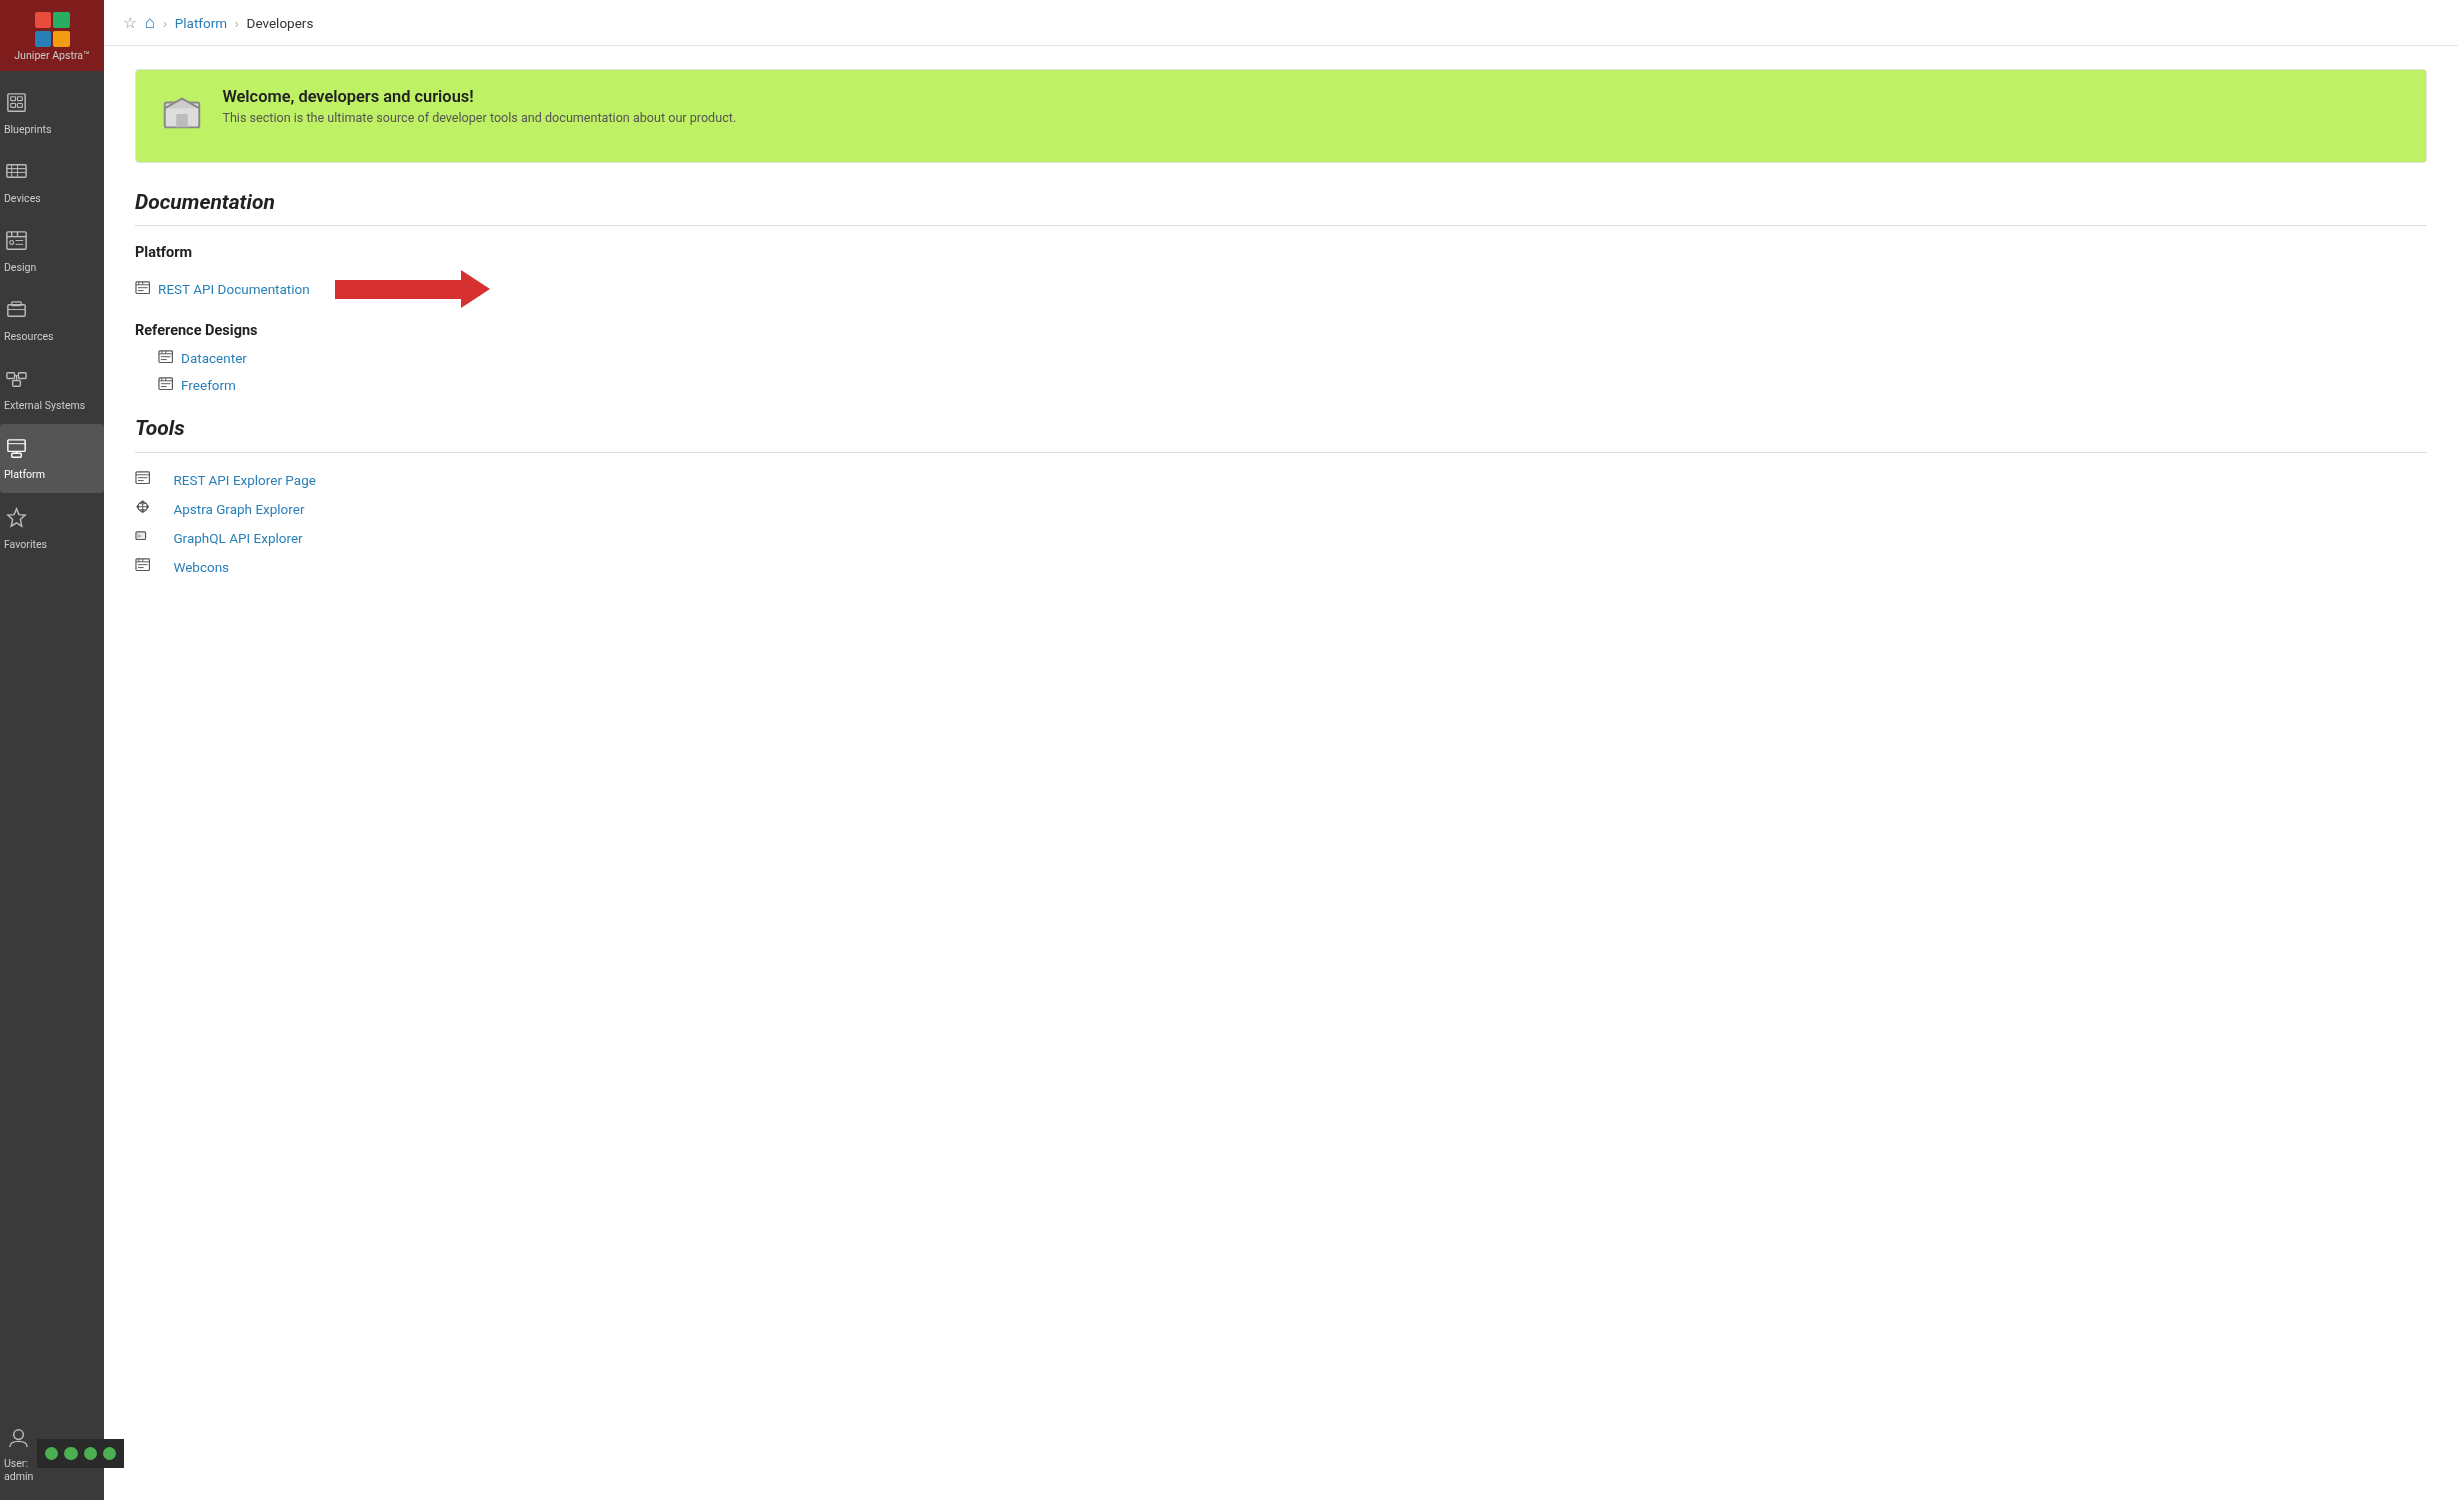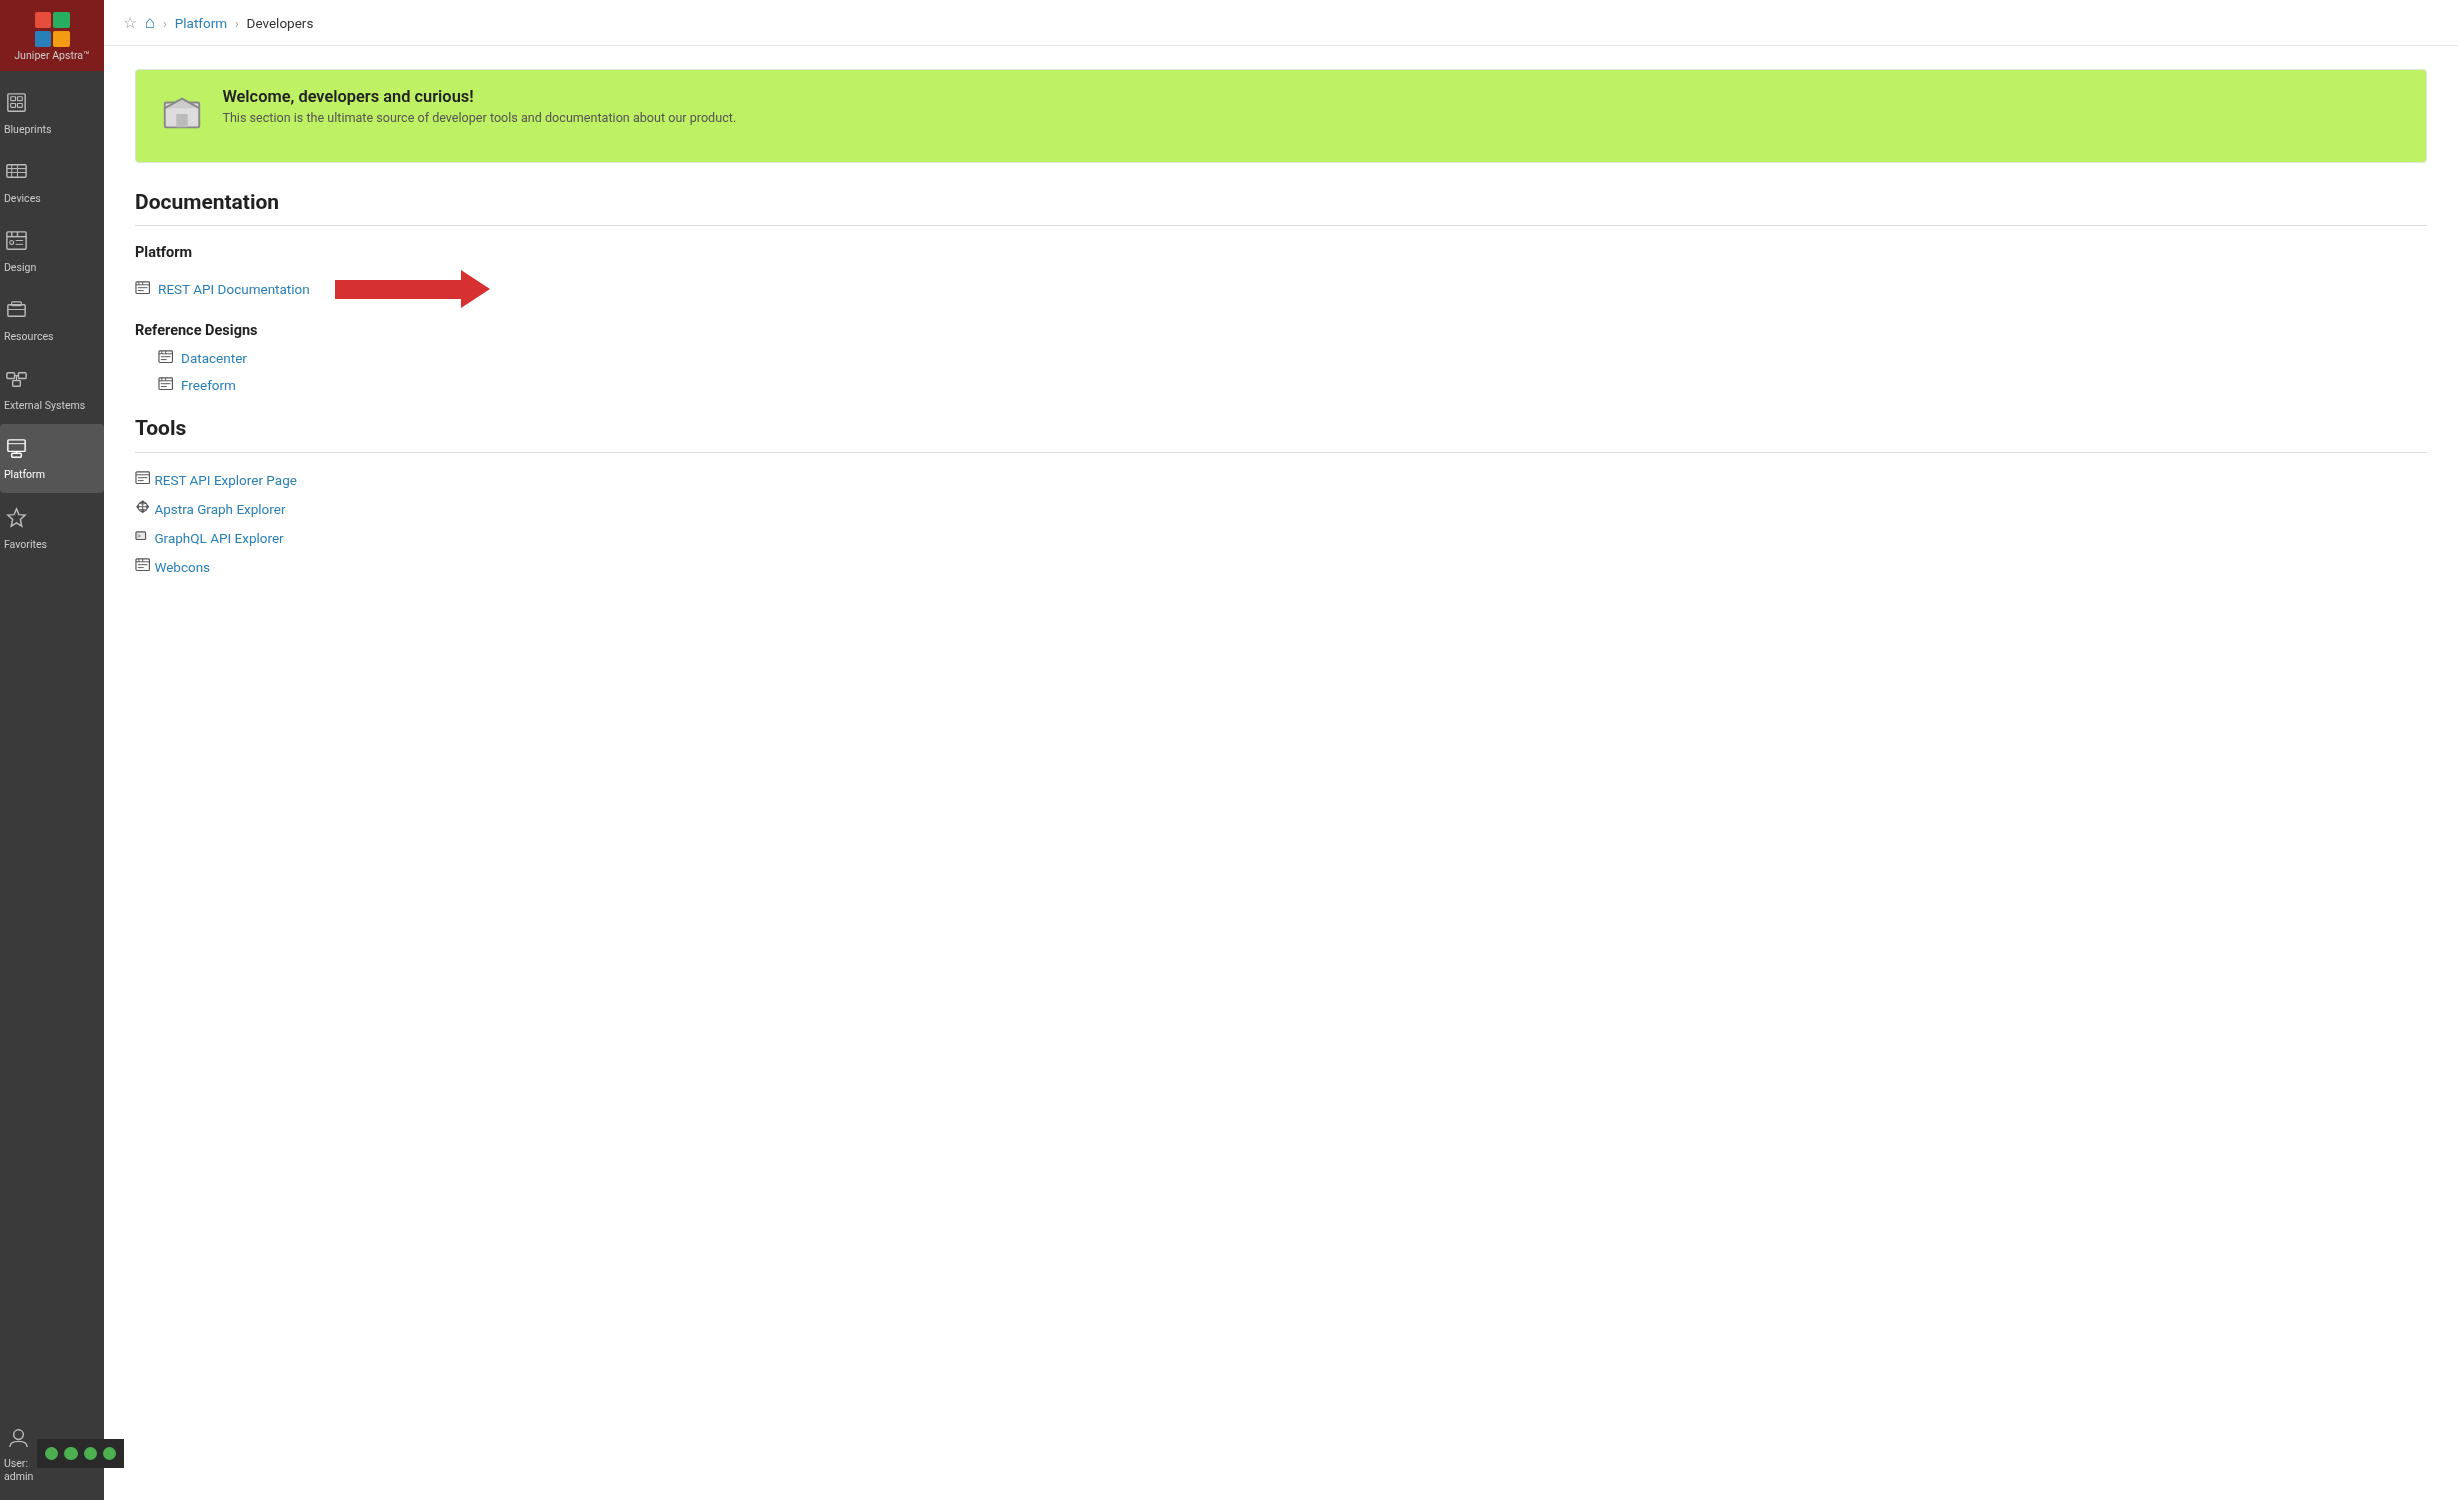--- a/index.html
+++ b/index.html
@@ -189,20 +189,21 @@
       font-size: 12.6px;
       color: #555;
     }
 
     
     .section-title {
       font-size: 21px;
       font-weight: 700;
       color: #222;
       margin-bottom: 11.6px;
+      font-style: italic;
     }
     .section-divider {
       border: none;
       border-top: 1px solid #ddd;
       margin-bottom: 17.4px;
     }
 
     .subsection-title {
       font-size: 14.5px;
       font-weight: 700;
@@ -231,21 +232,21 @@
       padding-left: 23px;
     }
 
     .tools-section {
       margin-top: 7.7px;
     }
 
     .tool-link-item {
       display: flex;
       align-items: center;
-      gap: 4px;
+      gap: 23px;
       margin-bottom: 9.7px;
     }
     .tool-link-item .link-icon {
       font-size: 14.5px;
       color: #555;
     }
     .tool-link-item a {
       color: #2980b9;
       text-decoration: none;
       font-size: 13.5px;

